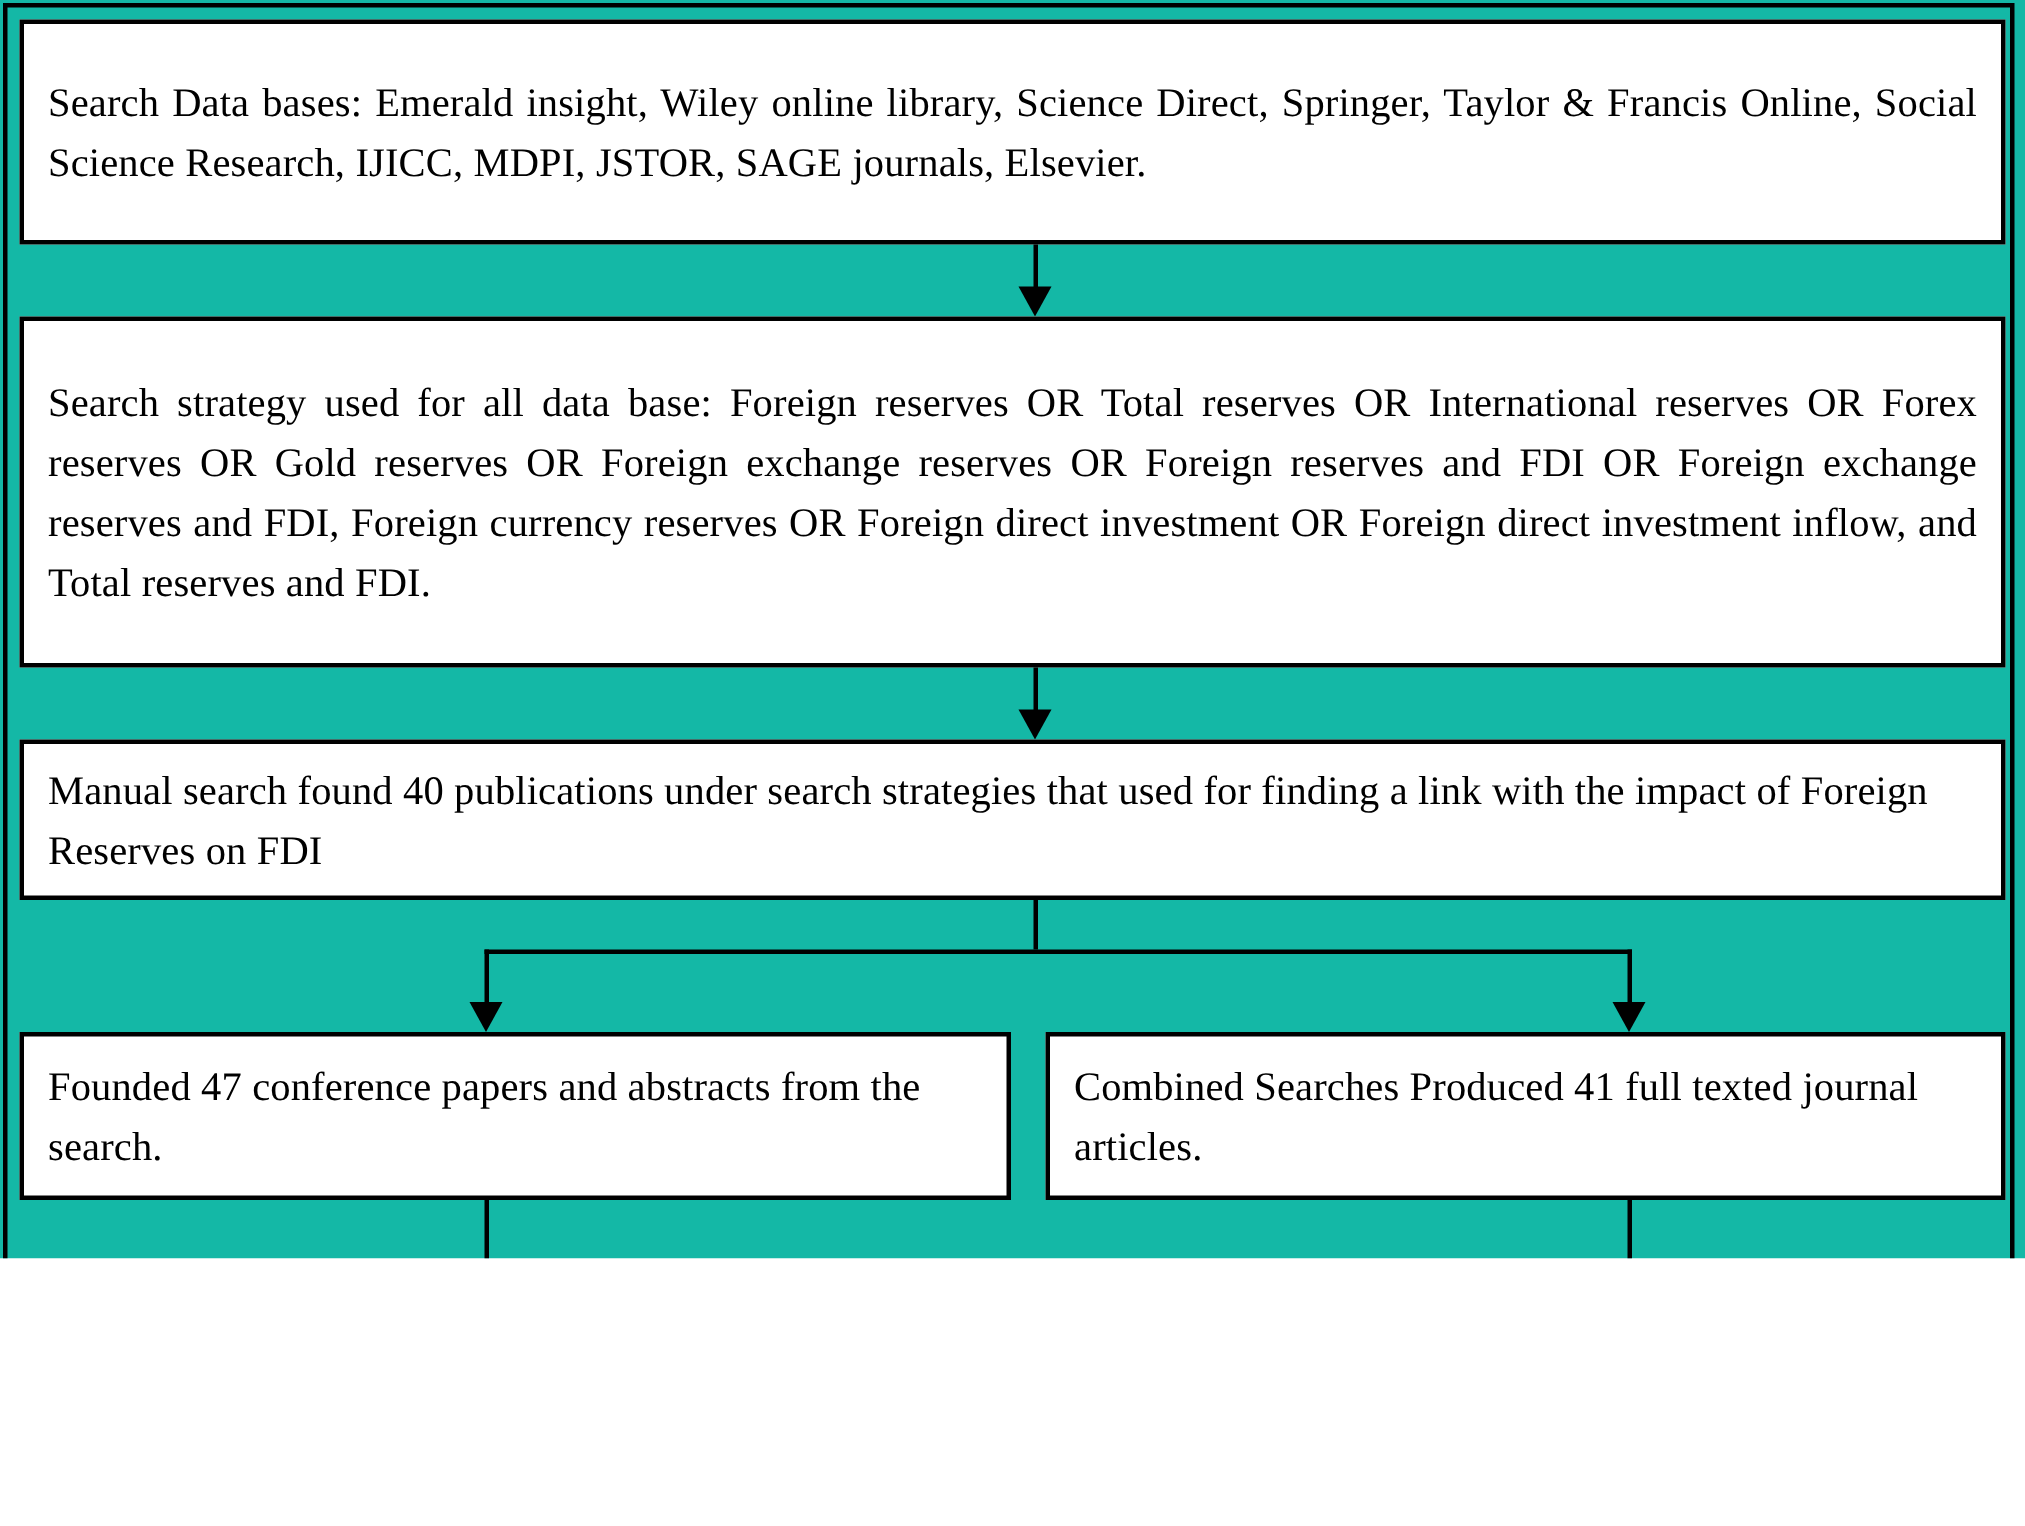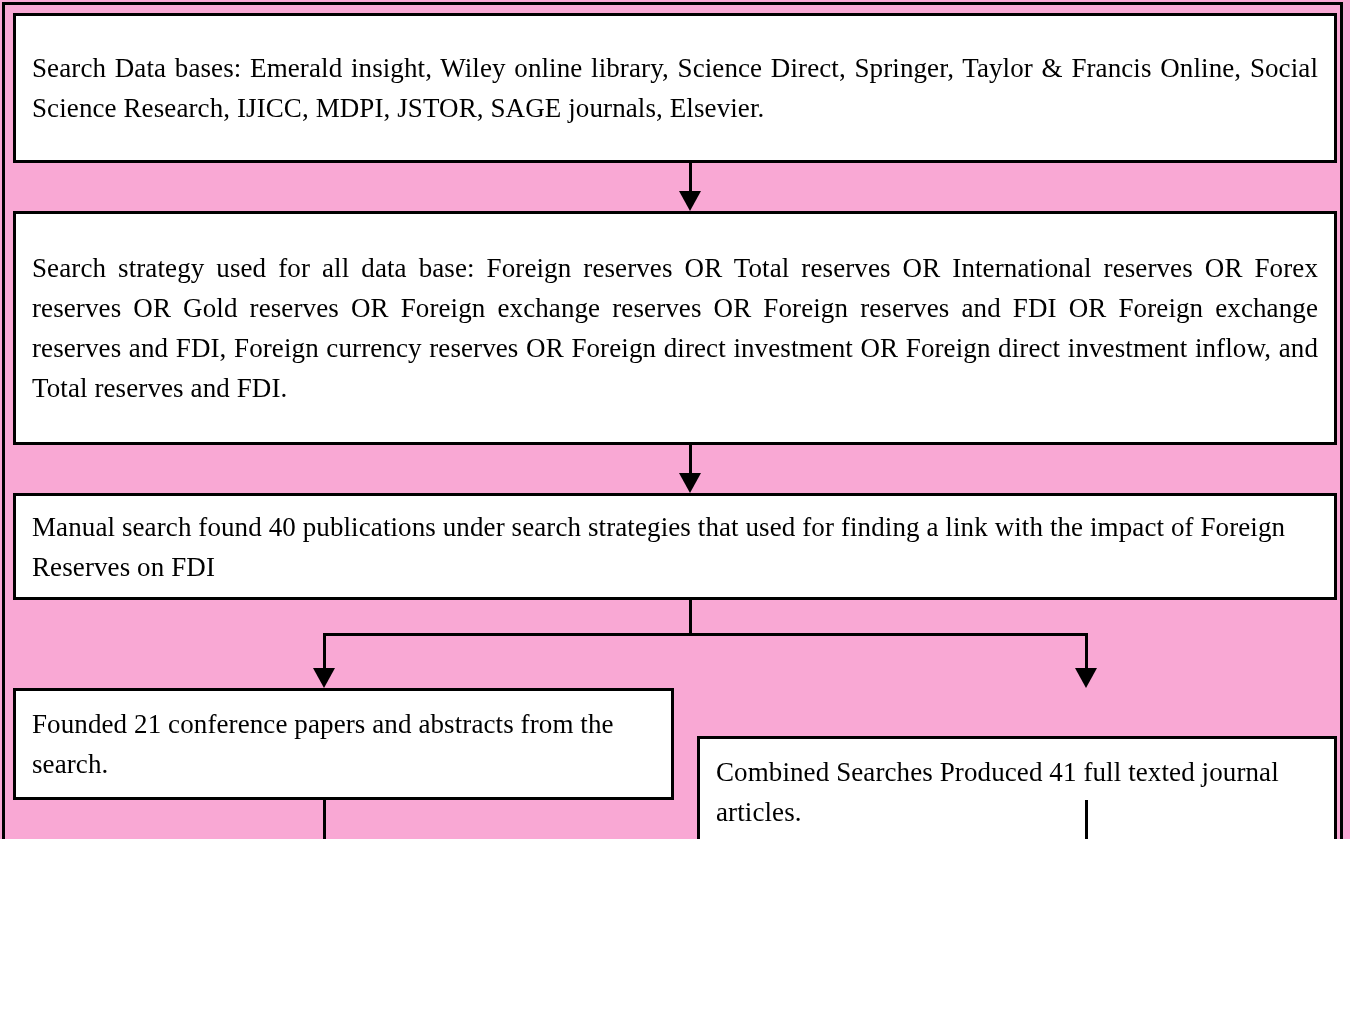--- a/index.html
+++ b/index.html
@@ -10,21 +10,21 @@
   }
   body {
     font-family: "Liberation Serif", "DejaVu Serif", serif;
     color: #000000;
   }
 
   #flowchart-root {
     position: relative;
     width: 1350px;
     height: 839px;
-    background: #f9a8d4;
+    background: #14b8a6;
     overflow: hidden;
   }
 
   
   .outer-frame {
     position: absolute;
     left: 2px;
     top: 2px;
     width: 1341px;
     height: 1008px;
@@ -55,21 +55,21 @@
   }
   .flow-box.no-justify .box-text {
     text-align: left;
   }
 
   
   #box-databases      { left: 13px;  top: 13px;  width: 1324px; height: 150px; }
   #box-strategy       { left: 13px;  top: 211px; width: 1324px; height: 234px; }
   #box-manual-search  { left: 13px;  top: 493px; width: 1324px; height: 107px; }
   #box-conference     { left: 13px;  top: 688px; width: 661px;  height: 112px; }
-  #box-journal        { left: 697px; top: 688px; width: 640px;  height: 112px; margin-top: 48px; }
+  #box-journal        { left: 697px; top: 688px; width: 640px;  height: 112px; }
   #box-excluded       { left: 13px;  top: 897px; width: 1324px; height: 106px; }
 
   
   .conn-v {
     position: absolute;
     width: 3px;
     background: #000000;
   }
   .conn-h {
     position: absolute;
@@ -136,21 +136,21 @@
   </div>
 
   <div class="conn-v" id="conn3-line"></div>
   <div class="conn-h" id="split-bar"></div>
   <div class="conn-v" id="split-left-line"></div>
   <div class="arrow-head" id="split-left-arrow"></div>
   <div class="conn-v" id="split-right-line"></div>
   <div class="arrow-head" id="split-right-arrow"></div>
 
   <div class="flow-box no-justify" id="box-conference">
-    <span class="box-text">Founded 21 conference papers and abstracts from the search.</span>
+    <span class="box-text">Founded 47 conference papers and abstracts from the search.</span>
   </div>
 
   <div class="flow-box no-justify" id="box-journal">
     <span class="box-text">Combined Searches Produced 41 full texted journal articles.</span>
   </div>
 
   <div class="conn-v" id="merge-left-line"></div>
   <div class="conn-v" id="merge-right-line"></div>
   <div class="conn-h" id="merge-bar"></div>
   <div class="conn-v" id="merge-center-line"></div>

